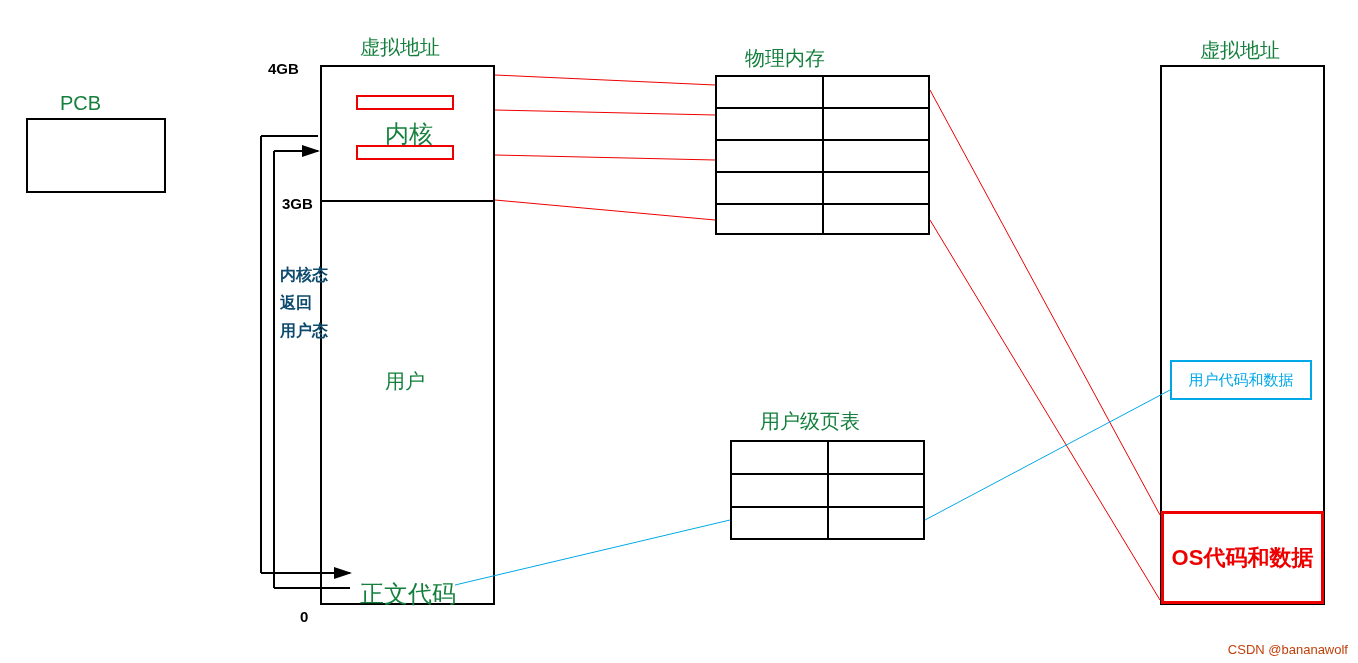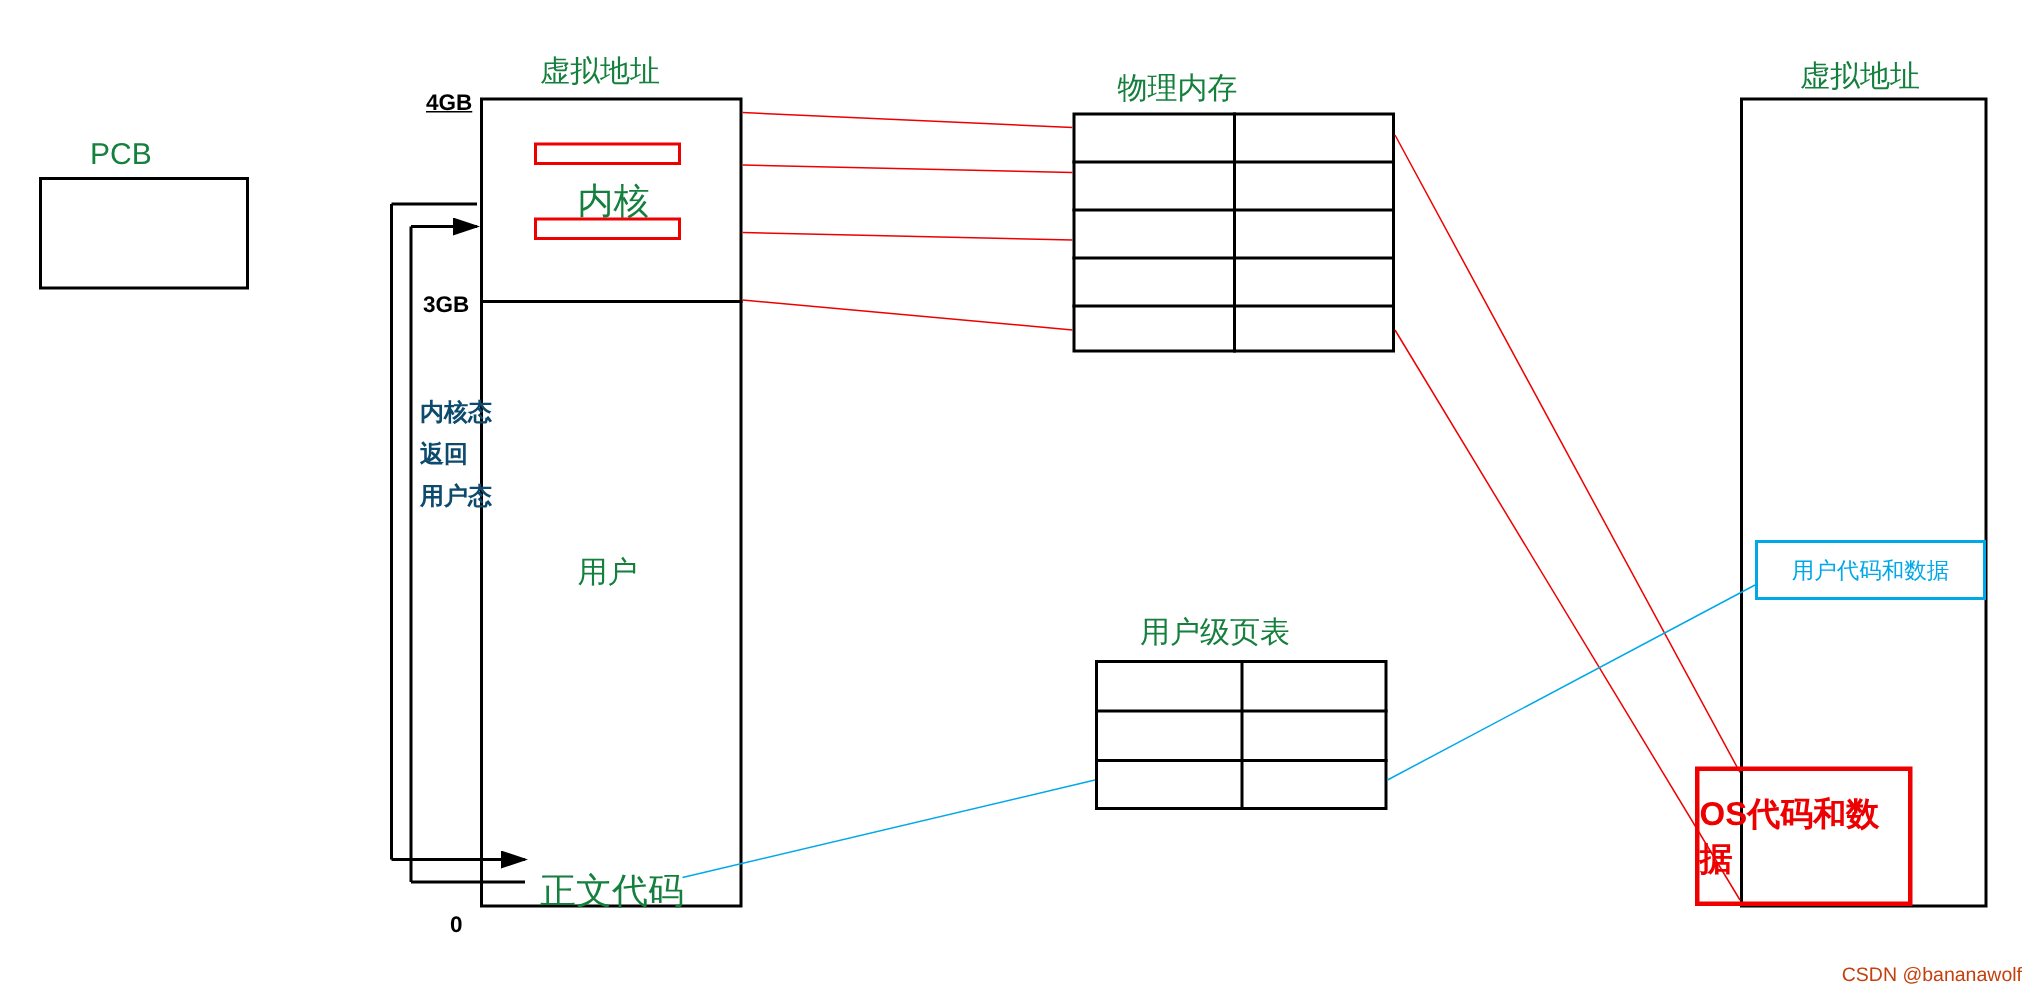--- a/index.html
+++ b/index.html
@@ -24,21 +24,21 @@
 </style>
 </head>
 <body>
 
 <div class="abs label" style="left:60px; top:92px;">PCB</div>
 <div class="abs box" style="left:26px; top:118px; width:140px; height:75px;"></div>
 
 <div class="abs label" style="left:360px; top:34px;">虚拟地址</div>
 <div class="abs box" style="left:320px; top:65px; width:175px; height:540px;"></div>
 
-<div class="abs small-label" style="left:284px; top:60px;text-decoration:underline;">4GB</div>
+<div class="abs small-label" style="left:268px; top:60px;">4GB</div>
 <div class="abs small-label" style="left:282px; top:195px;">3GB</div>
 <div class="abs small-label" style="left:300px; top:608px;">0</div>
 
 <div class="abs" style="left:320px; top:200px; width:175px; height:0; border-top:2px solid #000;"></div>
 
 <div class="abs red-box" style="left:356px; top:95px; width:98px; height:15px;"></div>
 <div class="abs label" style="left:385px; top:118px; font-size:24px;">内核</div>
 <div class="abs red-box" style="left:356px; top:145px; width:98px; height:15px;"></div>
 
 <div class="abs label" style="left:385px; top:368px; font-size:20px;">用户</div>
@@ -61,23 +61,23 @@
 
 <div class="abs label" style="left:760px; top:408px;">用户级页表</div>
 <div class="abs box" style="left:730px; top:440px; width:195px; height:100px;"></div>
 <div class="abs" style="left:730px; top:473px; width:195px; height:0; border-top:2px solid #000;"></div>
 <div class="abs" style="left:730px; top:506px; width:195px; height:0; border-top:2px solid #000;"></div>
 <div class="abs" style="left:827px; top:440px; width:0; height:100px; border-left:2px solid #000;"></div>
 
 <div class="abs label" style="left:1200px; top:37px;">虚拟地址</div>
 <div class="abs box" style="left:1160px; top:65px; width:165px; height:540px;"></div>
 
-<div class="abs blue-box" style="left:1170px; top:360px; width:154px; height:40px; display:flex; align-items:center; justify-content:center; font-size:15px;">用户代码和数据</div>
+<div class="abs blue-box" style="left:1170px; top:360px; width:142px; height:40px; display:flex; align-items:center; justify-content:center; font-size:15px;">用户代码和数据</div>
 
-<div class="abs red-box" style="left:1130px; top:511px; width:145px; height:93px; border-width:3px; display:flex; align-items:center; ">
+<div class="abs red-box" style="left:1161px; top:511px; width:163px; height:93px; border-width:3px; display:flex; align-items:center; justify-content:center;">
   <span class="big-red">OS代码和数据</span>
 </div>
 
 <div class="abs" style="right:10px; bottom:6px; color:#c2410c; font-size:13px;">CSDN @bananawolf</div>
 
 <svg width="1358" height="663">
   <defs>
     <marker id="arrow" markerWidth="10" markerHeight="10" refX="8" refY="3" orient="auto" markerUnits="strokeWidth">
       <path d="M0,0 L0,6 L9,3 z" fill="#000"></path>
     </marker>

